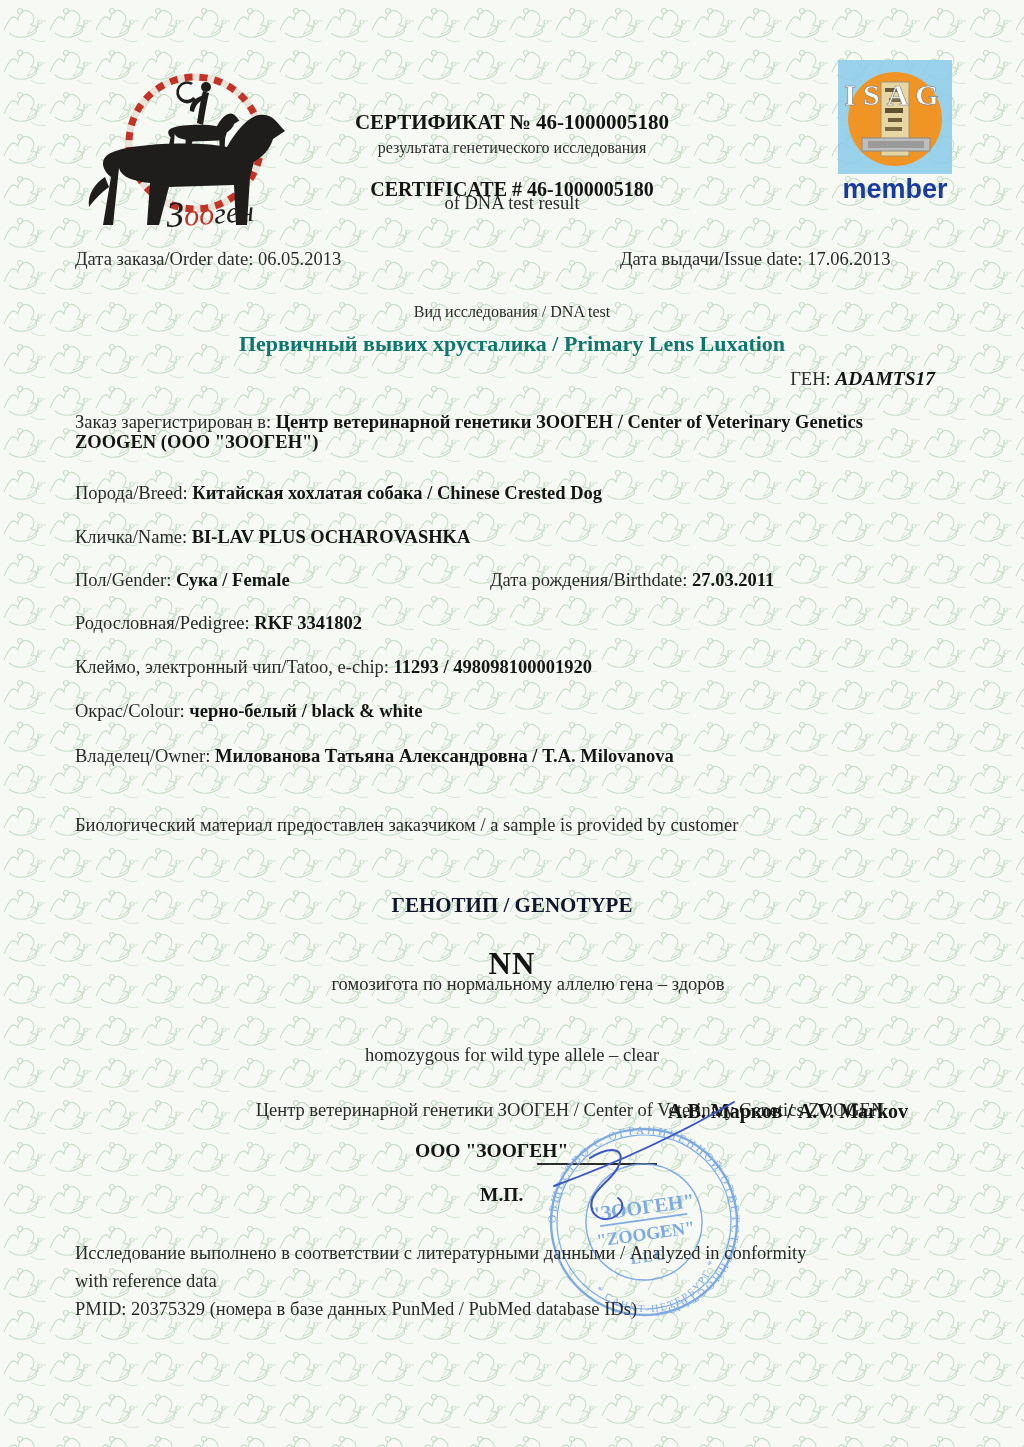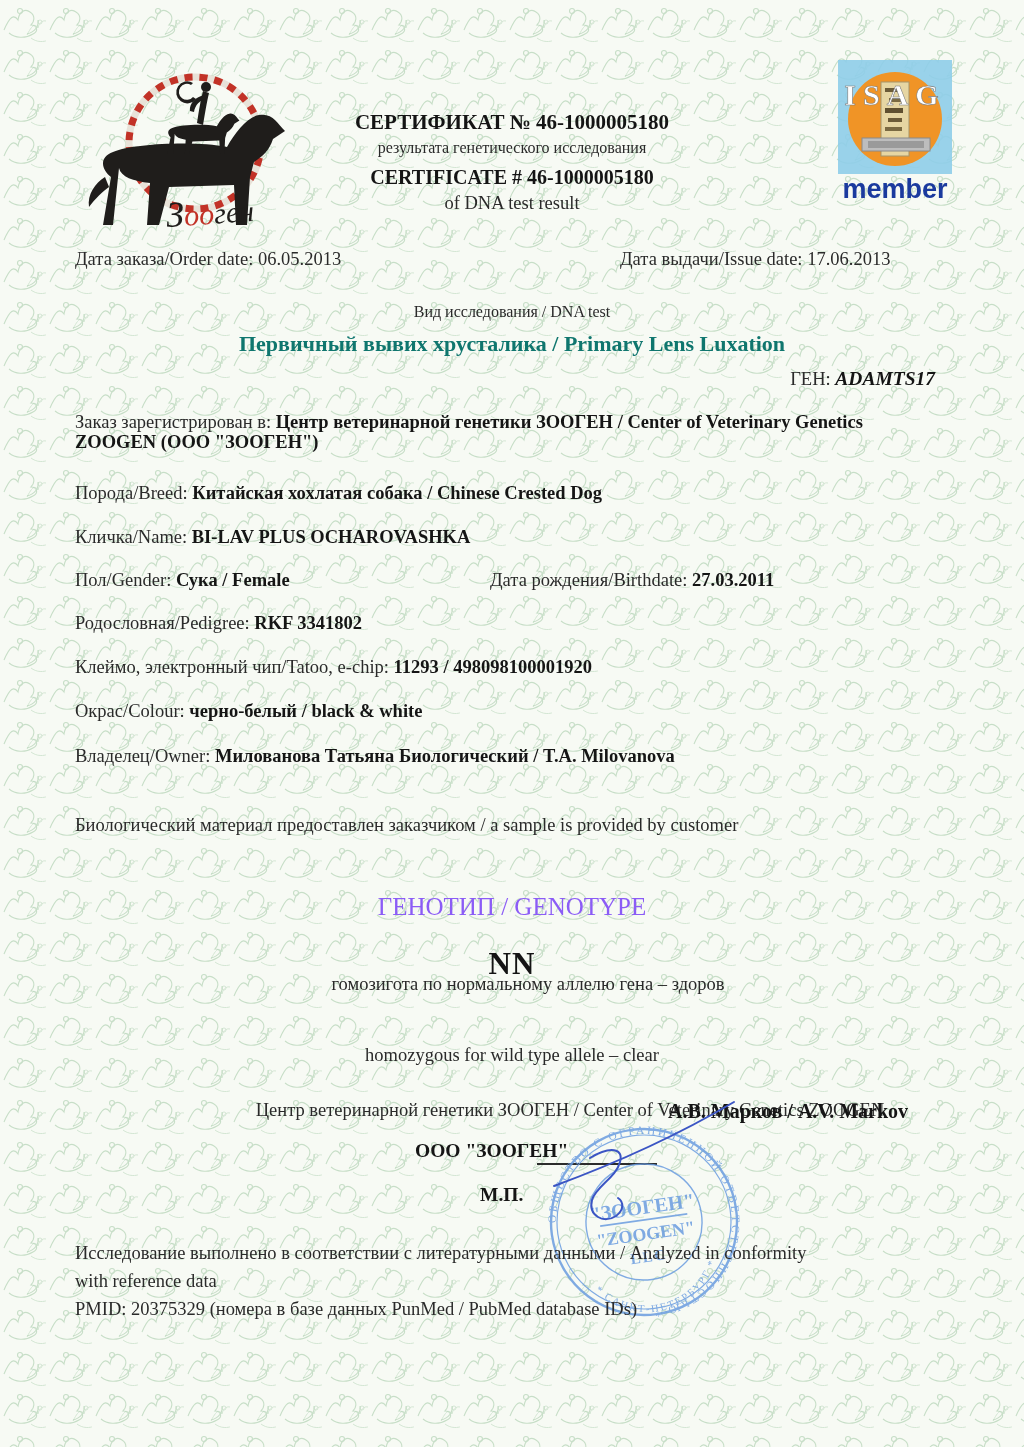--- a/index.html
+++ b/index.html
@@ -10,25 +10,25 @@
     color:#262626;
   }
   .bg{position:absolute;left:0;top:0;z-index:0;}
   .layer{position:absolute;left:0;top:0;width:1024px;height:1447px;z-index:1;}
   .row{position:absolute;font-size:18.5px;white-space:nowrap;color:#2a2a2a;}
   .wrap{white-space:normal;line-height:20px;}
   .b{font-weight:bold;color:#151515;}
   .center{left:0;width:1024px;text-align:center;}
   .title-l1{font-size:21px;font-weight:bold;color:#141414;}
   .title-l2{font-size:16px;}
-  .title-l3{font-size:20px;font-weight:bold;color:#141414;}
+  .title-l3{font-size:20px;font-weight:bold;color:#141414;margin-top:12px;}
   .title-l4{font-size:18.5px;}
   .testname{font-size:22px;font-weight:bold;color:#0f766e;}
   .gene-val{font-weight:bold;font-style:italic;font-size:19.5px;color:#141414;}
-  .genotype-h{font-size:25px;font-weight:normal;color:#8b5cf6;}
+  .genotype-h{font-size:21px;font-weight:bold;color:#0f172a;}
   .nn{font-size:31px;font-weight:bold;letter-spacing:1px;color:#141414;}
   .blankline{position:absolute;border-bottom:2px solid #2c2c2c;height:0;}
   .logo-script{font-style:italic;}
   svg text{font-family:"Liberation Serif","DejaVu Serif",serif;}
   .isag-member{font-family:"Liberation Sans","DejaVu Sans",sans-serif;}
 </style>
 </head>
 <body>
 
 <svg class="bg" width="1024" height="1447" aria-hidden="true">
@@ -134,21 +134,21 @@
   <div class="row" style="left:75px;top:657px;">
     <span>Клеймо, электронный чип/Tatoo, e-chip:</span>
     <span class="b">11293 / 498098100001920</span>
   </div>
   <div class="row" style="left:75px;top:701px;">
     <span>Окрас/Colour:</span>
     <span class="b">черно-белый / black &amp; white</span>
   </div>
   <div class="row" style="left:75px;top:746px;">
     <span>Владелец/Owner:</span>
-    <span class="b">Милованова Татьяна Биологический / T.A. Milovanova</span>
+    <span class="b">Милованова Татьяна Александровна / T.A. Milovanova</span>
   </div>
 
   <div class="row" style="left:75px;top:815px;">Биологический материал предоставлен заказчиком / a sample is provided by customer</div>
 
   <div class="row center genotype-h" style="top:893px;">ГЕНОТИП / GENOTYPE</div>
   <div class="row center nn" style="top:946px;">NN</div>
   <div class="row center" style="top:974px;margin-left:16px;">гомозигота по нормальному аллелю гена – здоров</div>
   <div class="row center" style="top:1045px;text-align:center;">homozygous for wild type allele – clear</div>
 
   <div class="row" style="left: 200px; width: 740px; text-align: center; top: 1100px;" style2="" id="fcl">Центр ветеринарной генетики ЗООГЕН / Center of Veterinary Genetics ZOOGEN</div>

